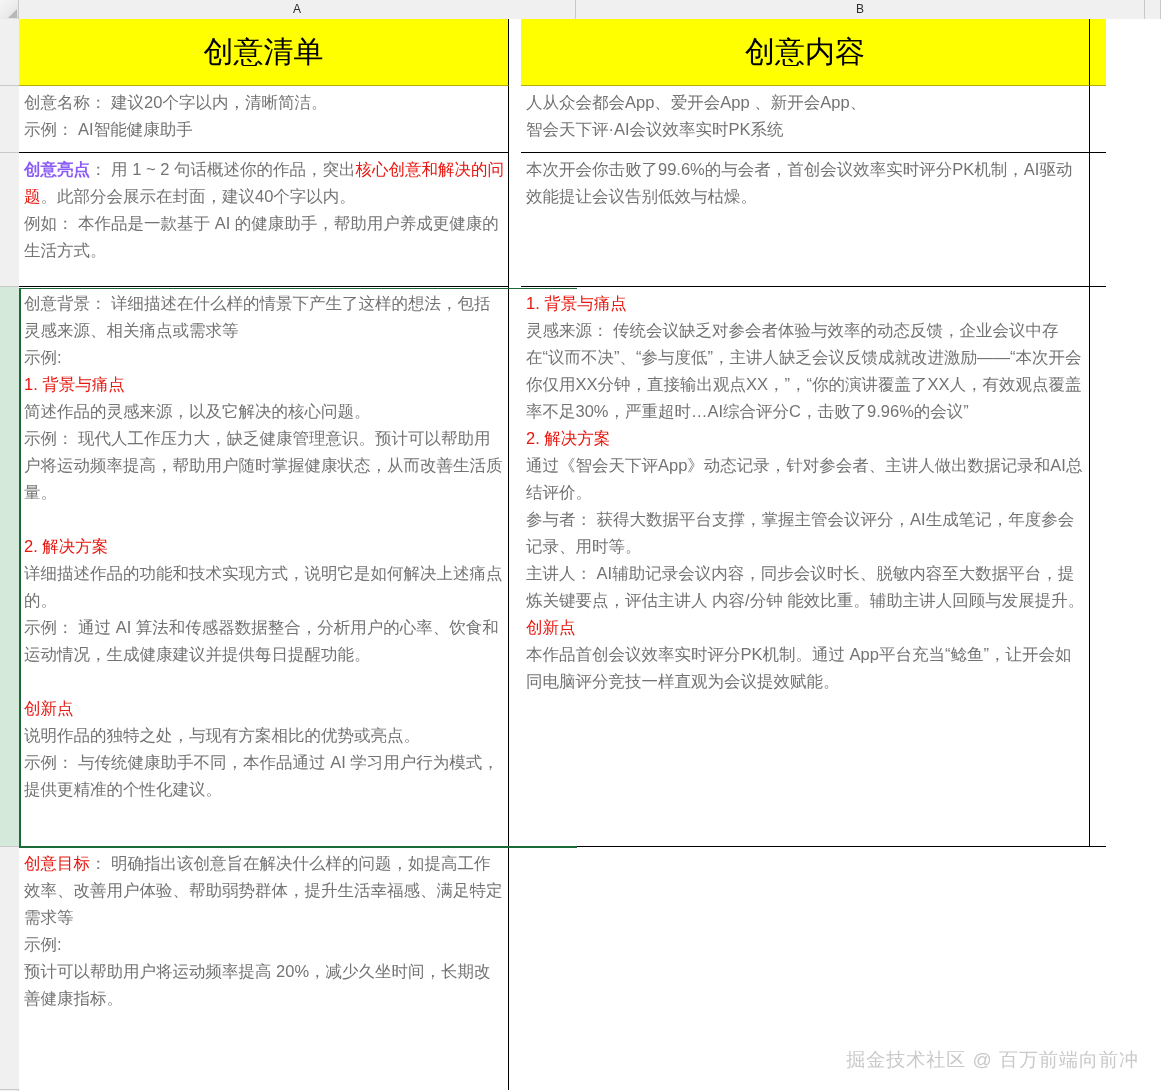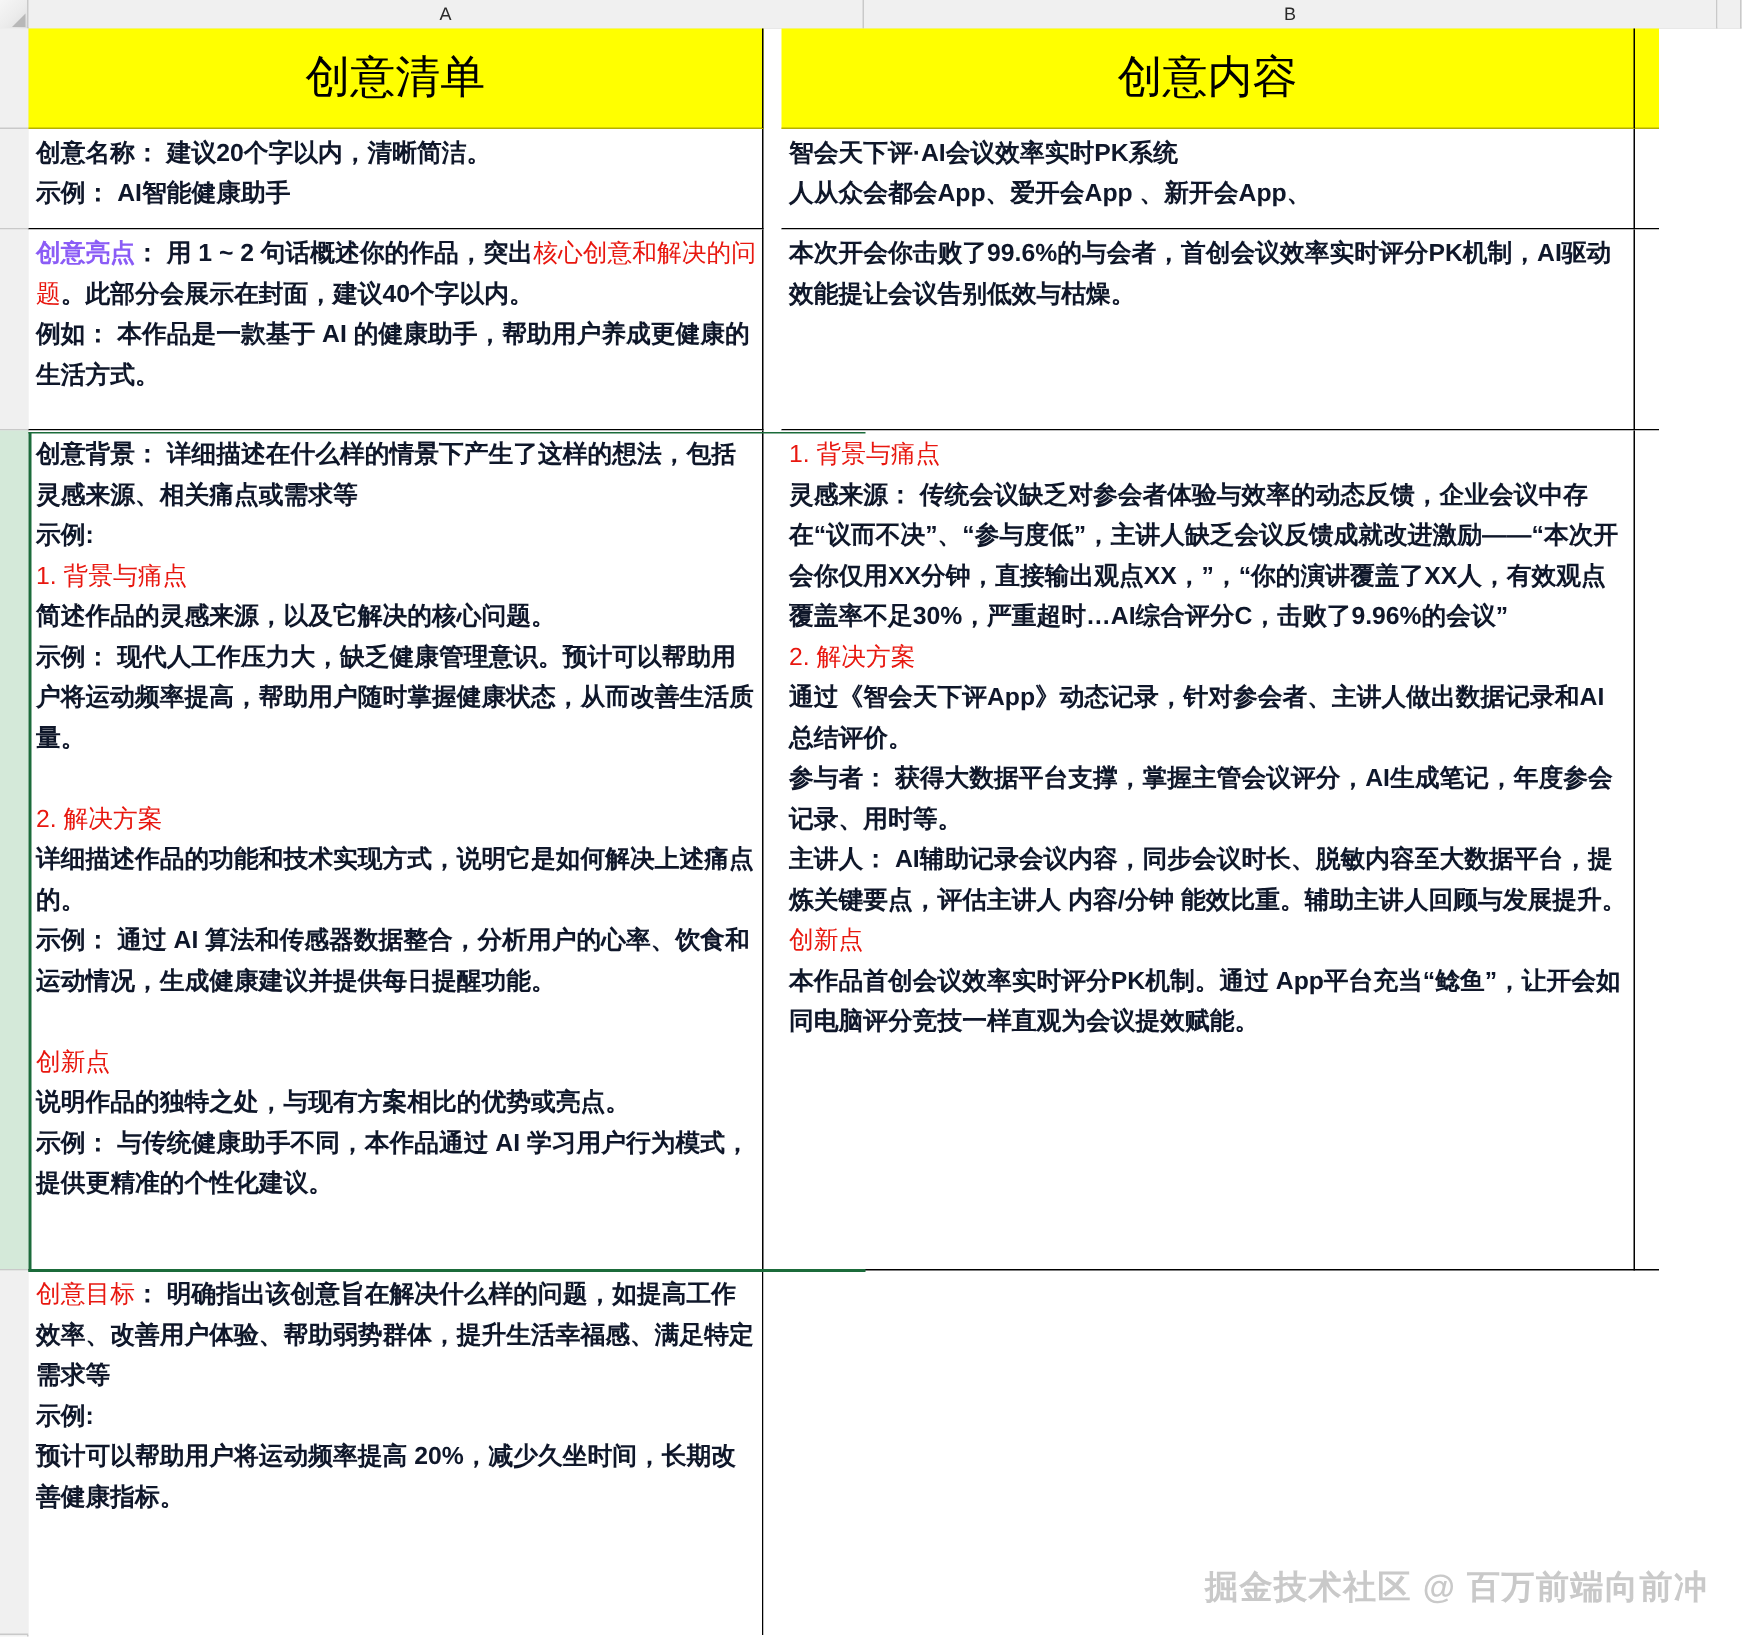--- a/index.html
+++ b/index.html
@@ -143,33 +143,32 @@
     border-left: 2px solid #1b6b3a;
     border-top: 1px solid #1b6b3a;
     border-bottom: 2px solid #1b6b3a;
     box-sizing: border-box;
     pointer-events: none;
   }
 
   
   .red { color: #e8170f; }
   .red-b { color: #8b5cf6; font-weight: bold; }
-  .blk { color: #0f172a; font-weight: bold; }
+  .blk { color: #737373; }
   .ln { display: block; }
 
   .watermark {
     position: absolute;
     right: 22px;
     bottom: 18px;
-    font-size: 22px;
+    font-size: 19px;
     color: #c9c9c9;
     letter-spacing: 1px;
     font-family: "Liberation Sans", "DejaVu Sans", sans-serif;
     white-space: nowrap;
-    font-weight: bold;
   }
 </style>
 </head>
 <body>
 
 <div class="sheet">
 
   <div class="col-header-row">
     <div class="corner-box"></div>
     <div class="col-head a">A</div>
@@ -192,22 +191,22 @@
       <div class="cell colB header">创意内容</div>
       <div class="cell colC header"></div>
     </div>
 
     <div class="row">
       <div class="cell colA" style="height:67px">
         <span class="ln blk">创意名称： 建议20个字以内，清晰简洁。</span>
         <span class="ln blk">示例： AI智能健康助手</span>
       </div>
       <div class="cell colB" style="height:67px">
+        <span class="ln blk">人从众会都会App、爱开会App 、新开会App、</span>
         <span class="ln blk">智会天下评·AI会议效率实时PK系统</span>
-        <span class="ln blk">人从众会都会App、爱开会App 、新开会App、</span>
       </div>
       <div class="cell colC" style="height:67px"></div>
     </div>
 
     <div class="row">
       <div class="cell colA" style="height:134px">
         <span class="red-b">创意亮点</span><span class="blk">： 用 1 ~ 2 句话概述你的作品，突出</span><span class="red">核心创意和解决的问题</span><span class="blk">。此部分会展示在封面，建议40个字以内。</span>
         <span class="ln blk">例如： 本作品是一款基于 AI 的健康助手，帮助用户养成更健康的生活方式。</span>
       </div>
       <div class="cell colB" style="height:134px">

